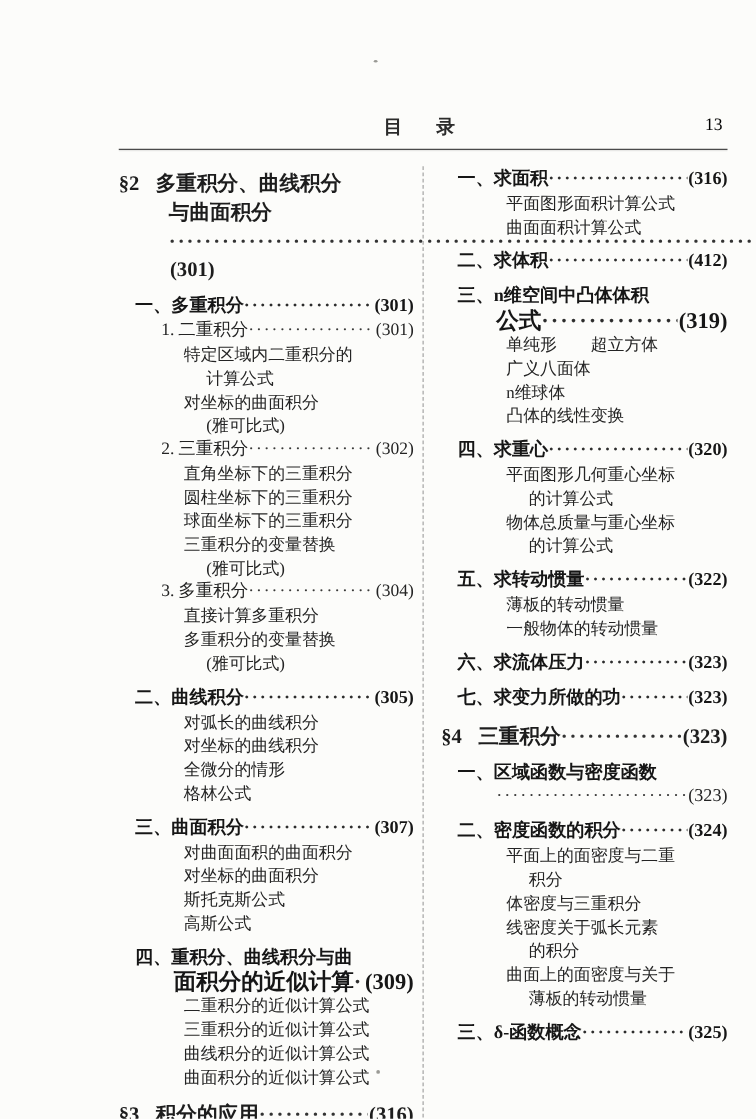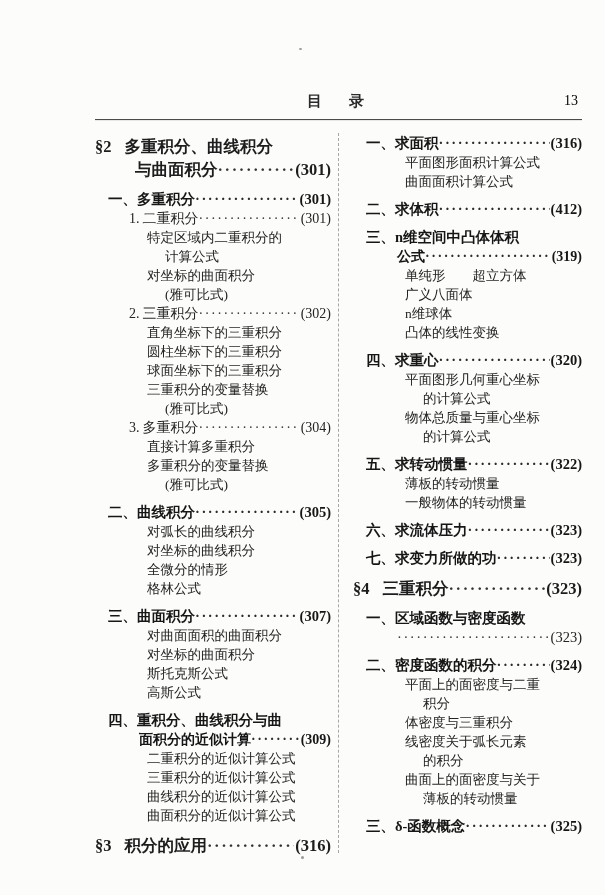--- a/index.html
+++ b/index.html
@@ -41,23 +41,23 @@
 
   
   .line{display:flex;align-items:baseline;line-height:19px;font-size:13.5px;color:#242424;}
   .lbl{flex:none;white-space:nowrap;}
   .txt{flex:none;white-space:nowrap;}
   .leader{flex:1 1 auto;min-width:8px;overflow:hidden;white-space:nowrap;letter-spacing:1.6px;opacity:.9;}
   .pg{flex:none;padding-left:1px;white-space:nowrap;}
 
   .s-sec{font-size:16.5px;font-weight:700;line-height:23px;margin-top:4px;color:#1d1d1d;}
   .s-sec .lbl{margin-right:13px;}
-  .s-sec-cont{font-size:16.5px;font-weight:700;line-height:23px;padding-left:40px;color:#1d1d1d;}
+  .s-sec-cont{font-size:16.5px;font-weight:700;line-height:23px;padding-left:40px;color:#1d1d1d;flex-direction:column;}
   .s-maj{font-size:14.5px;font-weight:700;padding-left:13px;margin-top:3px;color:#161616;}
-  .s-maj-cont{font-size:14px;font-weight:700;padding-left:44px;color:#161616;}
+  .s-maj-cont{font-size:18px;font-weight:700;padding-left:44px;color:#161616;}
   .s-num{font-size:14px;padding-left:34px;}
   .s-num .lbl{margin-right:3px;}
   .s-sub{padding-left:52px;}
   .s-sub2{padding-left:70px;}
   .s-dots{font-size:14.5px;padding-left:44px;}
   .gap{margin-top:9px;}
 
   .speck{position:absolute;background:#9a9a95;border-radius:50%;}
 </style>
 </head>

